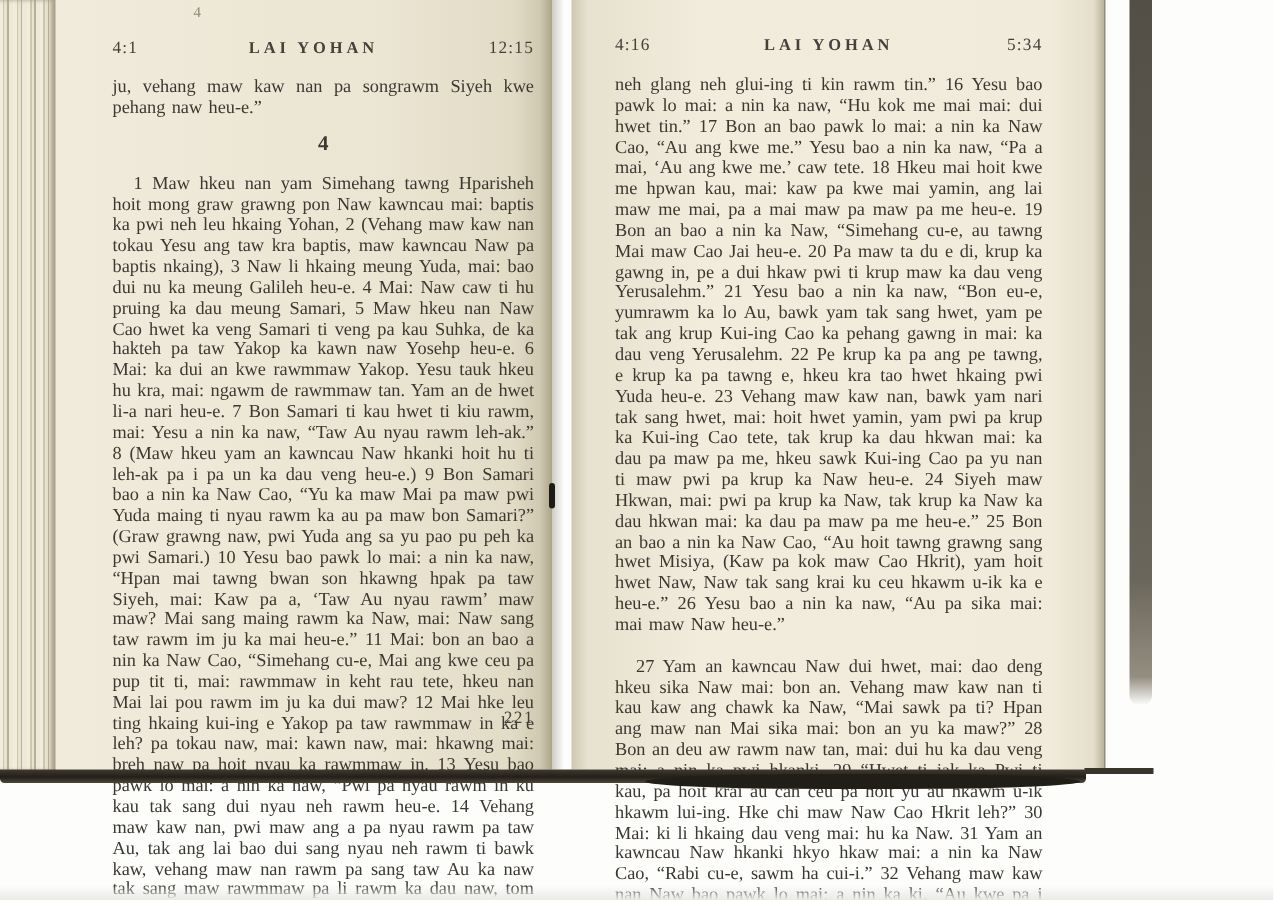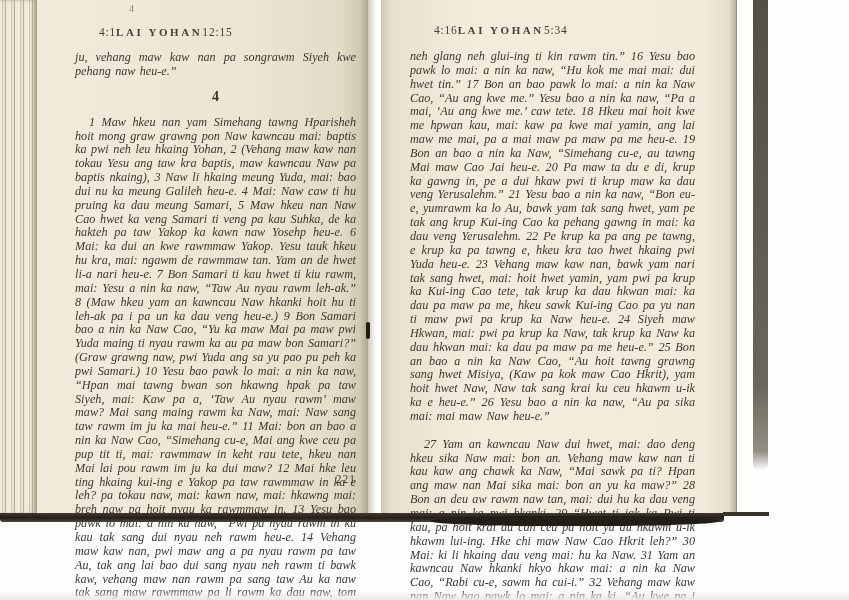--- a/index.html
+++ b/index.html
@@ -56,28 +56,28 @@
   }
   .scan-bottom {
     position:absolute; left:0; top:590px; width:849px; height:10px;
     background:linear-gradient(180deg, rgba(230,230,227,0) 0%, #eaeae7 100%);
   }
   
   .text-col { position:absolute; color:#3c3831; }
   .text-col-left  { left:38px;  top:26px; width:281px; }
   .text-col-right { left:29px;  top:24px; width:285px; }
   .running-header {
-    display:flex; justify-content:flex-start; align-items:baseline;
-    font-size:11.5px; color:#45413a; letter-spacing:0.8px;margin-left:24px;
+    display:flex; justify-content:space-between; align-items:baseline;
+    font-size:11.5px; color:#45413a; letter-spacing:0.8px;
   }
   .running-title { font-size:11px; letter-spacing:2.6px; font-weight:bold; }
   .chap-ref { font-size:11.5px; }
   .page-body p {
     margin:0; text-align:justify; font-size:12.2px; line-height:13.85px;
-    color:#3c3831; word-spacing:1.2px;font-style:italic;
+    color:#3c3831; word-spacing:1.2px;
   }
   .intro-para { margin-top:13px !important; }
   .chapter-heading {
     text-align:center; font-size:14px; font-weight:bold; color:#3c3831;
     margin:9px 0 0 0; line-height:18px;
   }
   .main-para { margin-top:10px !important; text-indent:14px; }
   .body-first { margin-top:14px !important; }
   .para-27 { margin-top:14px !important; text-indent:14px; }
   .page-number {

